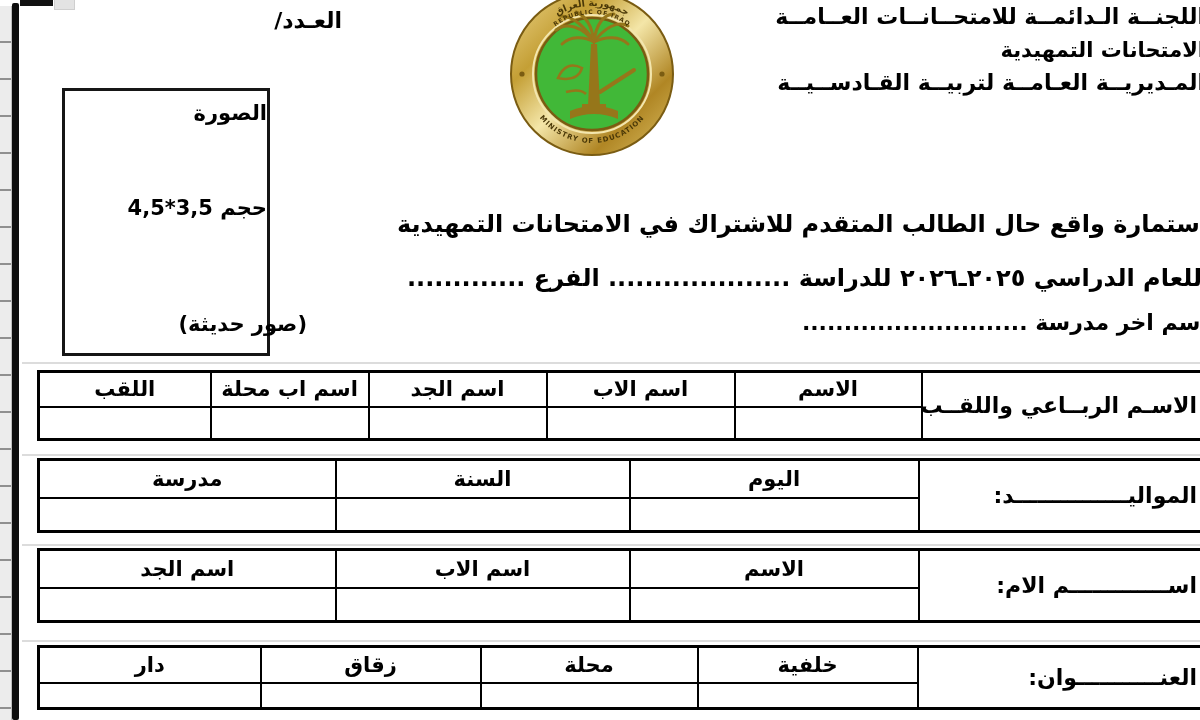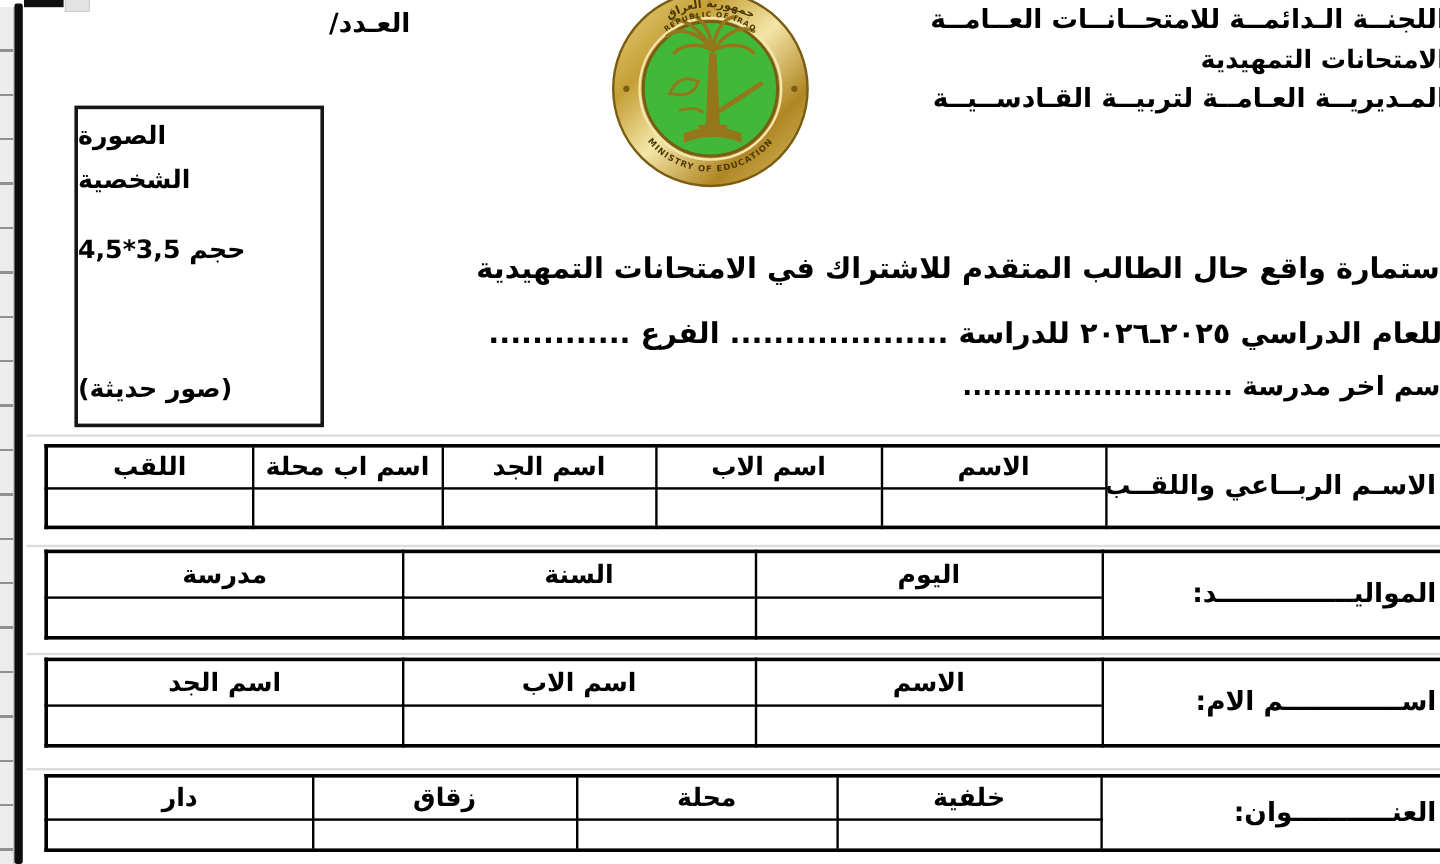--- a/index.html
+++ b/index.html
@@ -18,22 +18,22 @@
   .corner-black-mark{position:absolute;left:20px;top:0;width:33px;height:6px;background:#111;}
   .corner-gray-mark{position:absolute;left:54px;top:0;width:19px;height:9px;background:#e3e3e3;border:1px solid #cfcfcf;border-top:none;}
   
   .hdr-left{position:absolute;top:3px;right:858px;width:220px;text-align:right;direction:rtl;font-size:22px;line-height:36px;white-space:nowrap;}
   .hdr-right{position:absolute;top:0;right:-5px;text-align:right;direction:rtl;white-space:nowrap;}
   .hdr-right .r1{font-size:22px;line-height:34px;}
   .hdr-right .r2{font-size:21px;line-height:32px;}
   .hdr-right .r3{font-size:22px;line-height:34px;}
   
   .photo-box{position:absolute;left:62px;top:88px;width:202px;height:262px;border:3px solid #161616;direction:rtl;}
-  .photo-box div{position:absolute;left:0;width:100%;text-align:left;font-size:21px;white-space:nowrap;}
-  .pb1{top:10px;}.pb2{top:47px;}.pb3{top:105px;}.pb4{top:162px;}.pb5{top:221px;}
+  .photo-box div{position:absolute;left:0;width:100%;text-align:right;font-size:21px;white-space:nowrap;}
+  .pb1{top:10px;}.pb2{top:47px;}.pb3{top:105px;}.pb4{top:162px;}.pb5{top:221px;padding-left:40px;}
   
   .logo{position:absolute;left:508px;top:-10px;width:168px;height:168px;}
   
   .title-line{position:absolute;direction:rtl;text-align:right;white-space:nowrap;}
   .tl1{top:210px;right:-8px;font-size:24px;}
   .tl2{top:264px;right:-2px;font-size:24px;}
   .tl3{top:310px;right:-8px;font-size:22px;}
   
   .faint{position:absolute;left:22px;width:1178px;height:2px;background:#dcdcdc;}
   .f1{top:362px;}.f2{top:454px;}.f3{top:544px;}.f4{top:640px;}
@@ -110,21 +110,20 @@
     <text font-size="6" font-weight="bold" letter-spacing="1" fill="#4a3807">
       <textPath href="#arcTopEn" startOffset="50%" text-anchor="middle">REPUBLIC OF IRAQ</textPath>
     </text>
     <text font-size="7" font-weight="bold" letter-spacing="1" fill="#4a3807">
       <textPath href="#arcBot" startOffset="50%" text-anchor="middle">MINISTRY OF EDUCATION</textPath>
     </text>
   </svg>
 
   <div class="photo-box">
     <div class="pb1">الصورة</div>
-    <div class="pb2">الشخصية</div>
     <div class="pb3">حجم 3,5*4,5</div>
     <div class="pb5">(صور حديثة)</div>
   </div>
 
   <div class="title-line tl1">استمارة واقع حال الطالب المتقدم للاشتراك في الامتحانات التمهيدية</div>
   <div class="title-line tl2">للعام الدراسي ٢٠٢٥ـ٢٠٢٦ للدراسة .................... الفرع .............</div>
   <div class="title-line tl3">اسم اخر مدرسة ...........................</div>
 
   <div class="faint f1"></div>
   <div class="faint f2"></div>

